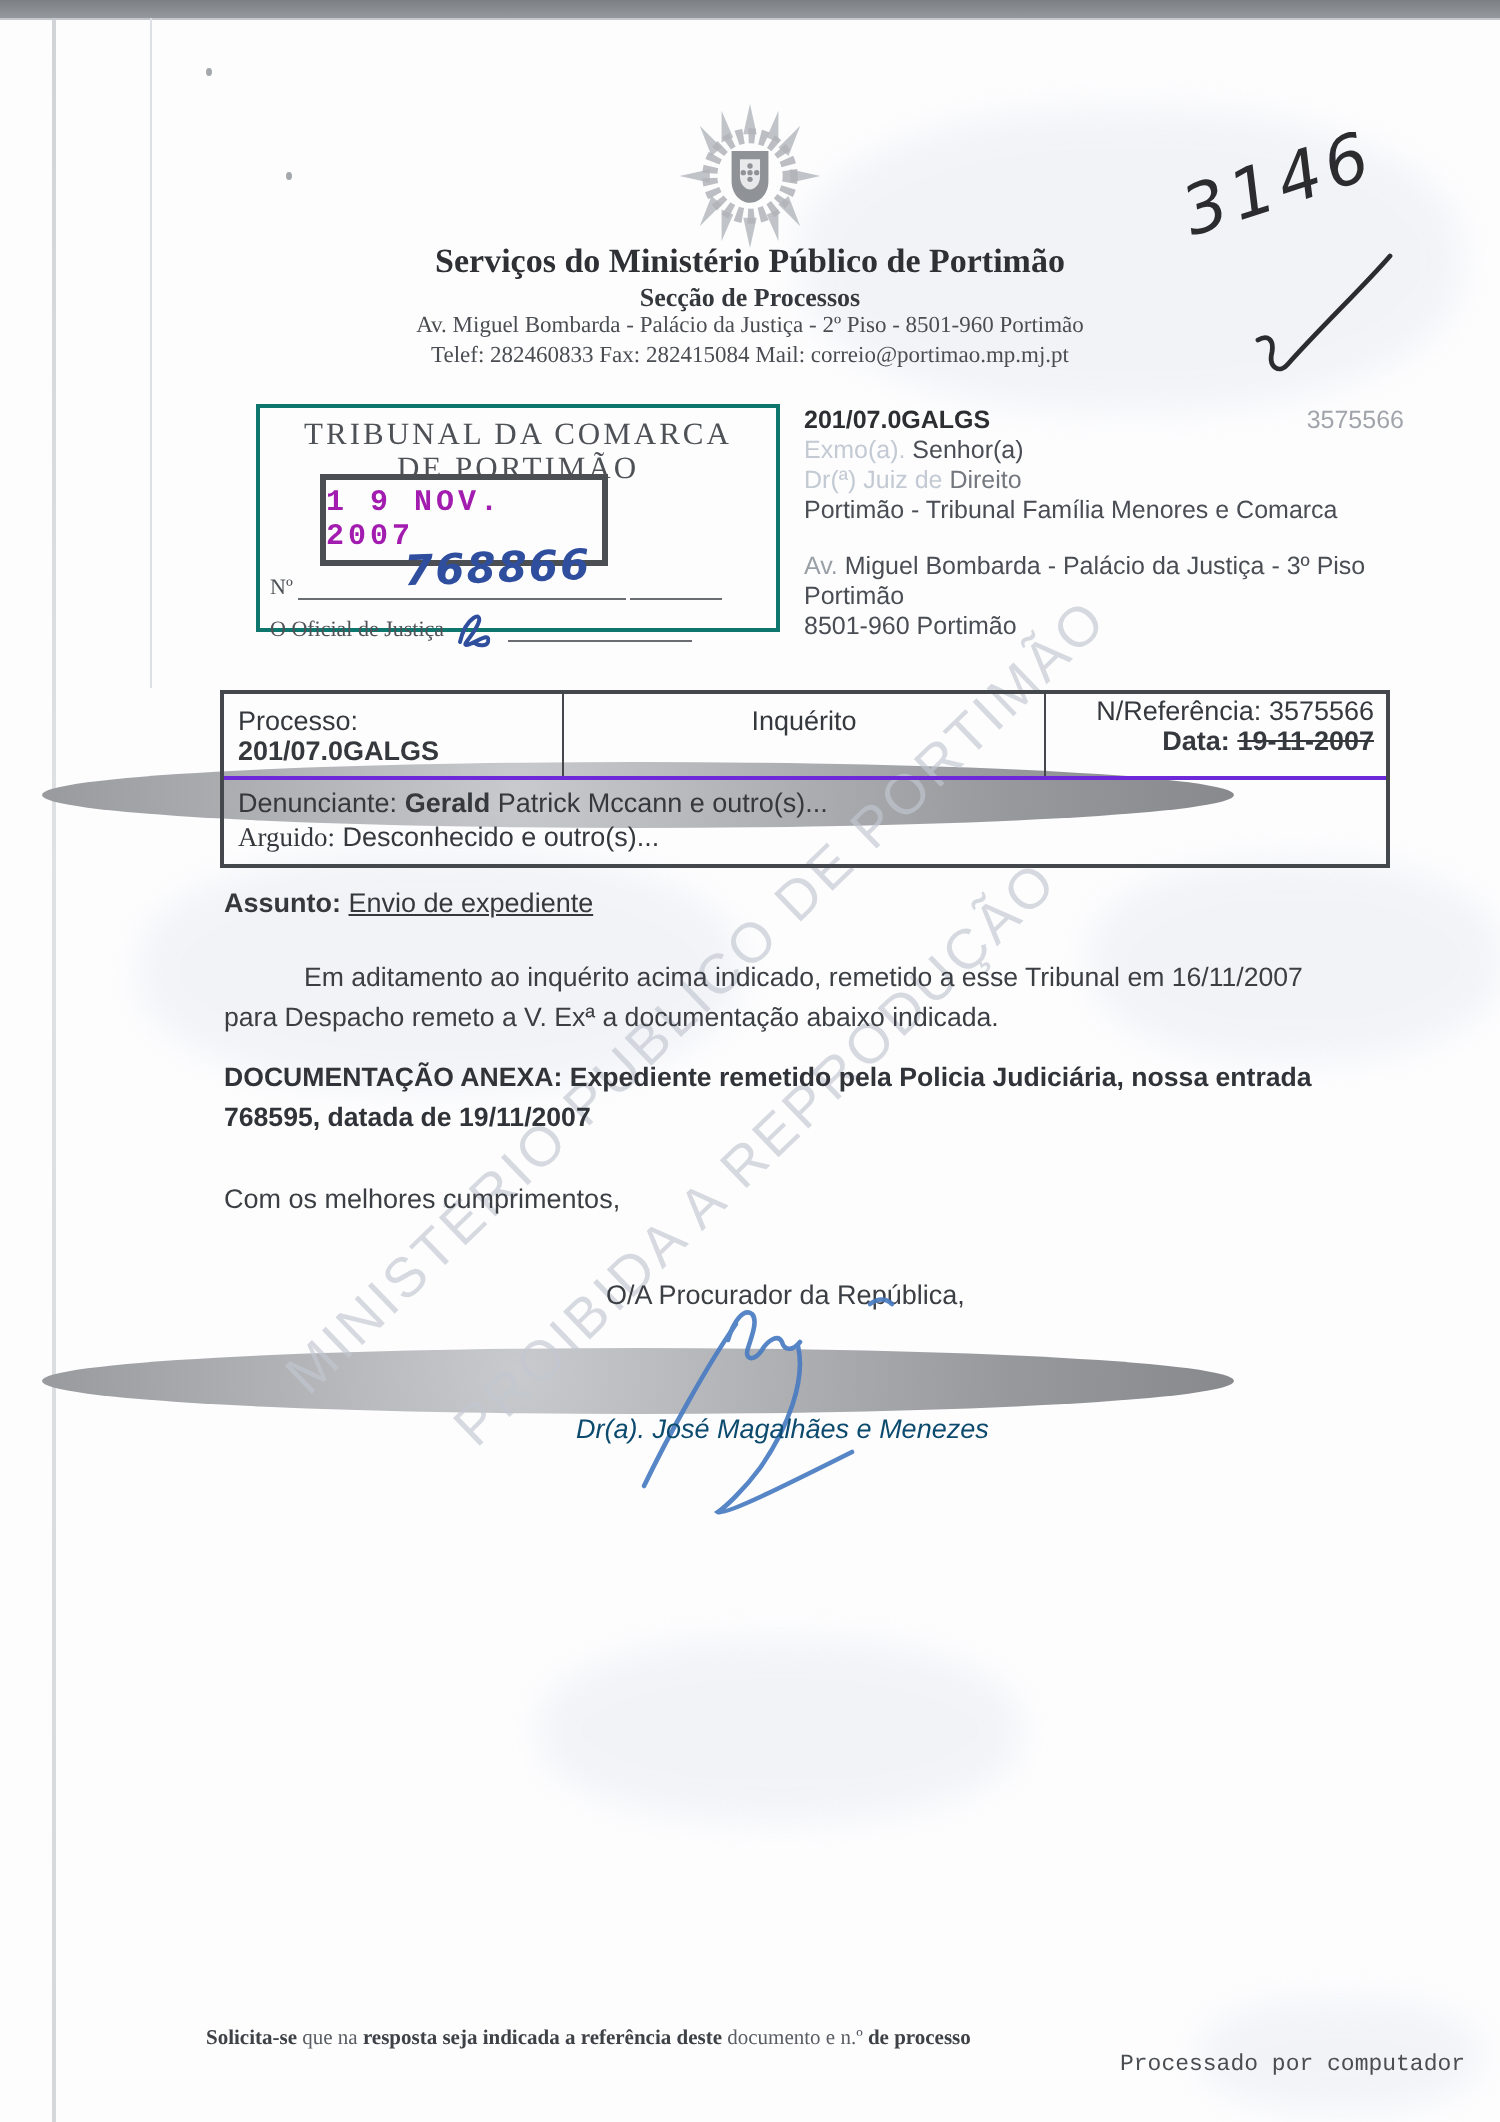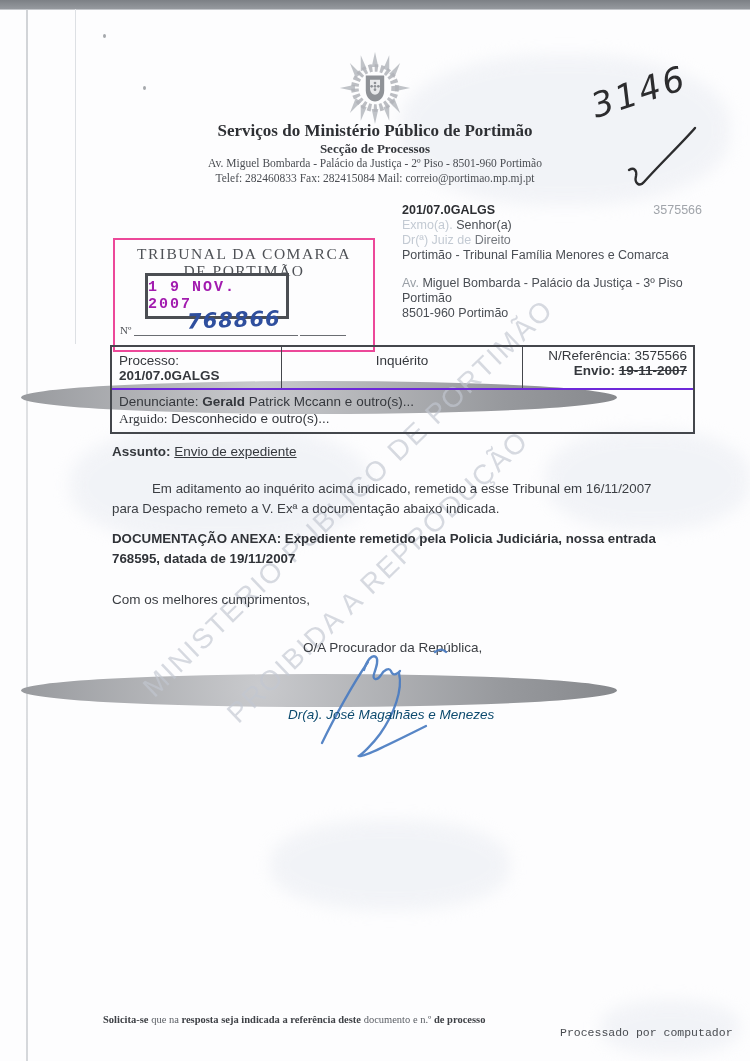--- a/index.html
+++ b/index.html
@@ -30,22 +30,22 @@
   .emblem{position:absolute;left:333px;top:52px;}
   .org{position:absolute;left:0;top:121px;width:750px;text-align:center;
     font-family:"Liberation Serif",serif;font-weight:bold;font-size:17px;color:#2e3034;}
   .section{position:absolute;left:0;top:141px;width:750px;text-align:center;
     font-family:"Liberation Serif",serif;font-weight:bold;font-size:13px;color:#35383d;}
   .addr,.contacts{position:absolute;left:0;width:750px;text-align:center;
     font-family:"Liberation Serif",serif;font-size:11.5px;color:#4a4d52;}
   .addr{top:157px;} .contacts{top:172px;}
   .hand-ref{position:absolute;left:588px;top:66px;}
   
-  .stamp{position:absolute;left:113px;top:202px;width:258px;height:110px;
-    border:2px solid #ec4899;color:#4e5156;font-family:"Liberation Serif",serif;margin-top:36px;}
+  .stamp{position:absolute;left:128px;top:202px;width:258px;height:110px;
+    border:2px solid #0f766e;color:#4e5156;font-family:"Liberation Serif",serif;}
   .stamp .cline1{margin-top:5px;text-align:center;font-size:15.5px;letter-spacing:1.5px;}
   .stamp .cline2{text-align:center;font-size:15.5px;letter-spacing:1.5px;line-height:15px;}
   .stamp .datebox{position:absolute;left:30px;top:33px;width:138px;height:40px;
     border:3px solid #4b4e53;display:flex;align-items:center;justify-content:center;
     font-family:Liberation Mono, monospace;font-weight:bold;font-size:15px;
     letter-spacing:2px;color:#a21caf;}
   .stamp .norow{position:absolute;left:5px;top:84px;font-size:11px;display:flex;align-items:flex-end;}
   .stamp .noline{display:inline-block;width:164px;border-bottom:1px solid #6a6d72;height:11px;margin-left:3px;}
   .stamp .noline2{display:inline-block;width:46px;border-bottom:1px solid #6a6d72;height:11px;margin-left:2px;}
   .stamp .hand-no{position:absolute;left:72px;top:68px;font-style:italic;font-weight:bold;
@@ -157,20 +157,27 @@
       <div class="cline2">DE PORTIMÃO</div>
       <div class="datebox">
         <span>1 9 NOV. 2007</span>
       </div>
       <div class="norow">
         <span>Nº</span>
         <span class="noline"></span>
         <span class="noline2"></span>
       </div>
       <div class="hand-no">768866</div>
+      <div class="offrow">
+        <span>O Oficial de Justiça</span>
+        <svg width="28" height="22" viewBox="0 0 28 22" style="margin:0 2px -4px 2px;">
+          <path d="M6,18 C9,5 18,2 15,9 C12,16 5,21 11,19 C16,17 21,13 20,18 C19.5,20 16,20 14,19" stroke="#2f4f9e" stroke-width="2" fill="none" stroke-linecap="round"></path>
+        </svg>
+        <span class="offline"></span>
+      </div>
     </div>
 
     <div class="recipient">
       <div class="r0">
         <span>201/07.0GALGS</span>
         <span class="ref">3575566</span>
       </div>
       <div><span class="faded">Exmo(a).</span><span> Senhor(a)</span></div>
       <div><span class="faded">Dr(ª) Juiz de </span><span class="semi">Direito</span></div>
       <div>Portimão - Tribunal Família Menores e Comarca</div>
@@ -181,21 +188,21 @@
     </div>
 
     <div class="case-table">
       <div class="row1">
         <div class="c1">
           <span>Processo:</span><span class="bold"> 201/07.0GALGS</span>
         </div>
         <div class="c2">Inquérito</div>
         <div class="c3">
           <div><span>N/Referência:</span><span> 3575566</span></div>
-          <div class="dt"><span>Envio: </span><span class="strike">19-11-2007</span></div>
+          <div class="dt"><span>Data: </span><span class="strike">19-11-2007</span></div>
         </div>
       </div>
       <div class="row2">
         <div>
           <span>Denunciante:</span><span class="bold"> Gerald</span><span> Patrick Mccann e outro(s)...</span>
         </div>
         <div>
           <span class="serifbold">Arguido:</span><span> Desconhecido e outro(s)...</span>
         </div>
       </div>

